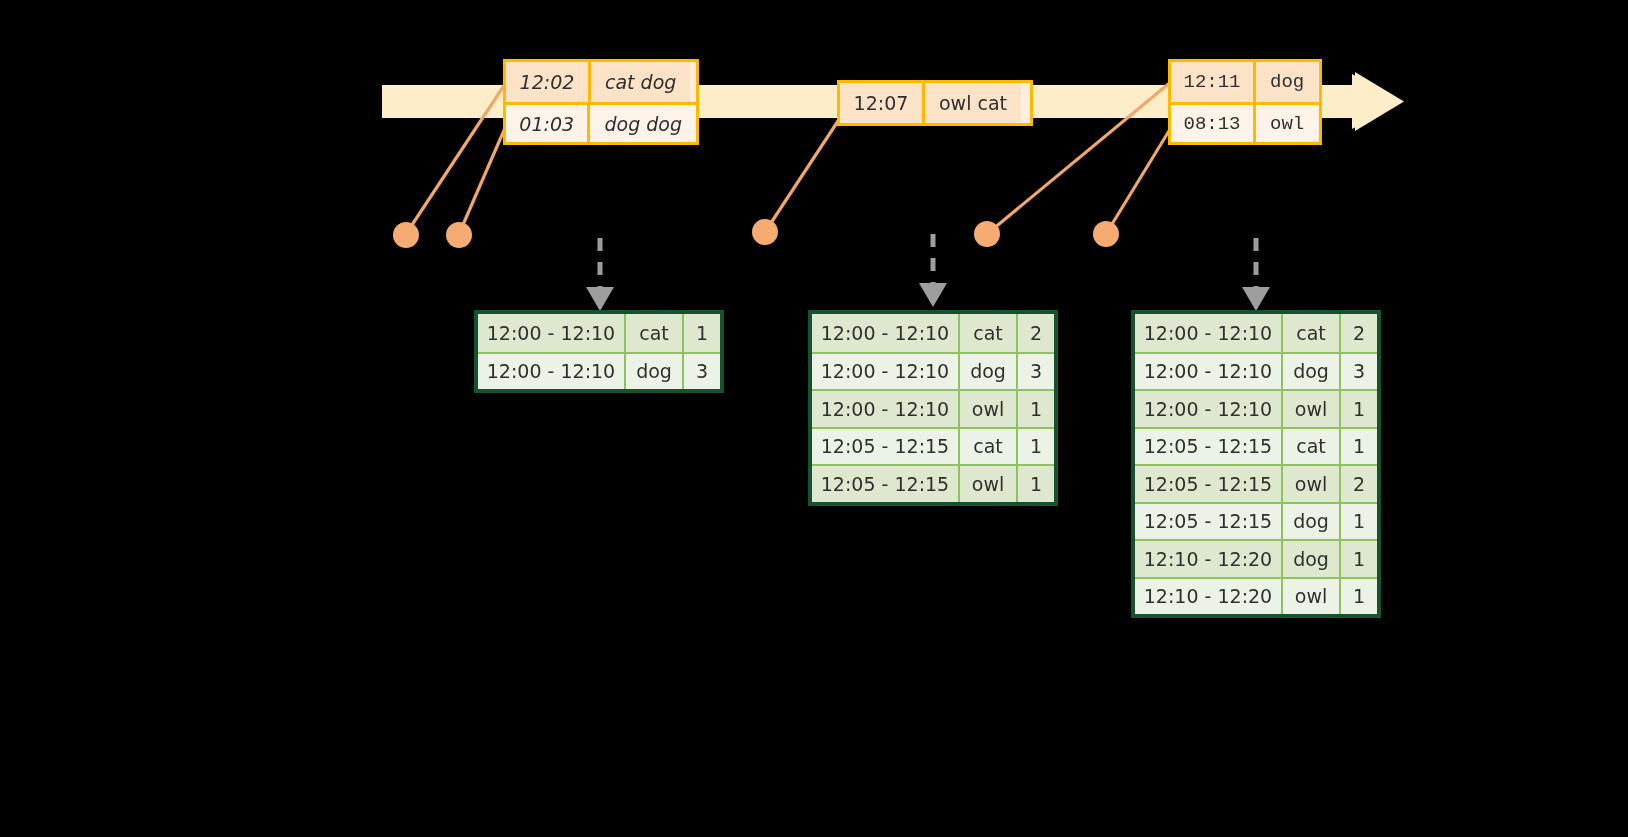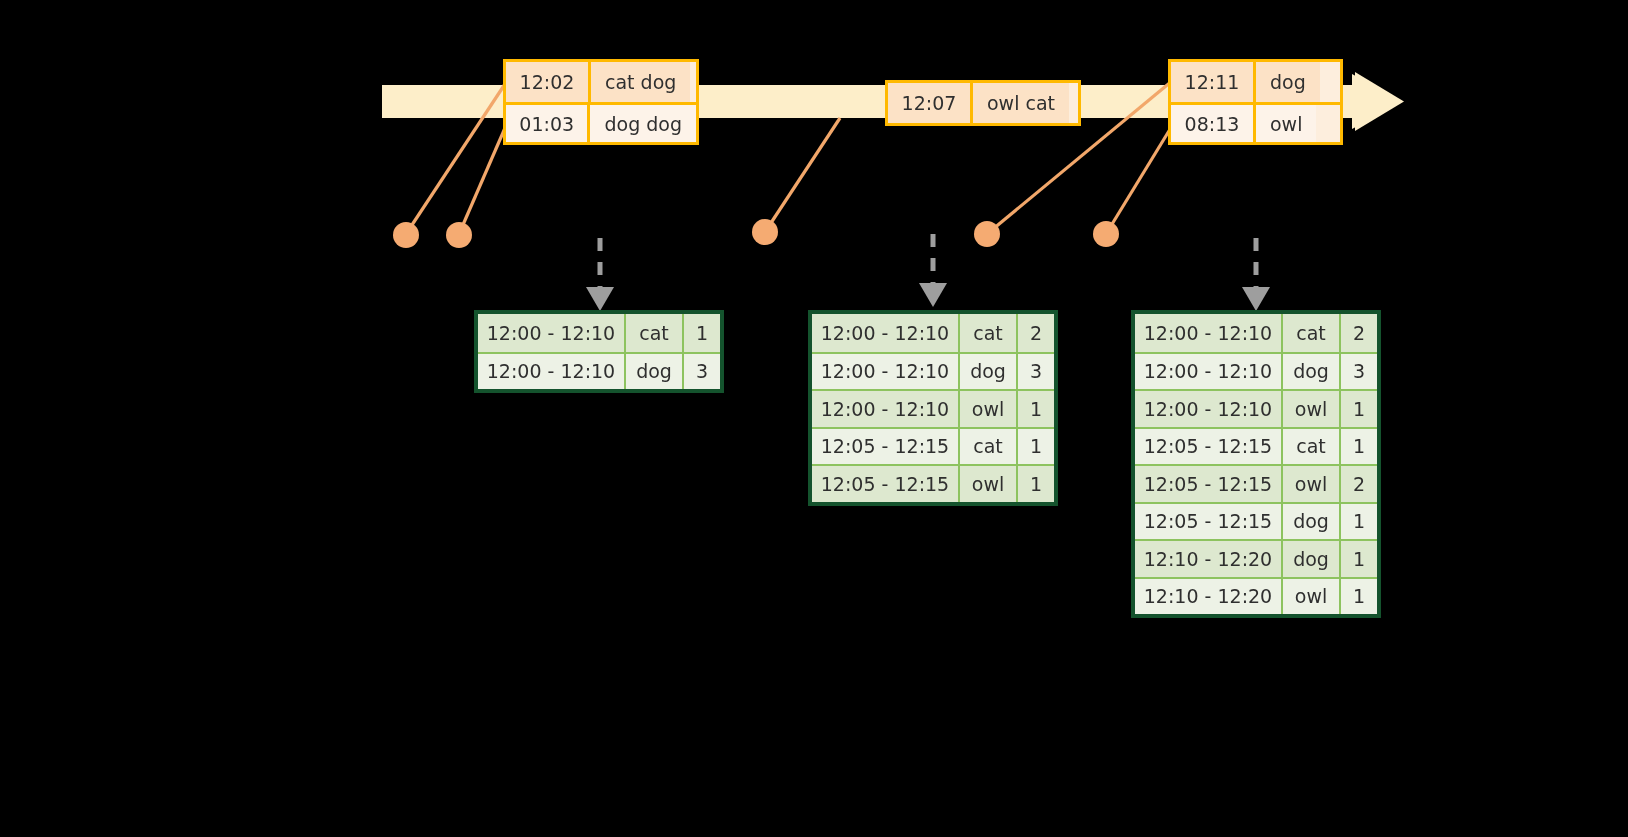--- a/index.html
+++ b/index.html
@@ -117,39 +117,39 @@
       <line x1="933" y1="234" x2="933" y2="284"></line>
       <line x1="1256" y1="238" x2="1256" y2="288"></line>
     </g>
     <g fill="#9e9e9e">
       <polygon points="586,287 614,287 600,311"></polygon>
       <polygon points="919,283 947,283 933,307"></polygon>
       <polygon points="1242,287 1270,287 1256,311"></polygon>
     </g>
   </svg>
 
-  <div class="event-box" style="left:503px; top:59px; width:196px;">
+  <div class="event-box" style="left:503px; top:59px; width:196px;font-style:italic;">
     <div class="event-row shade">
       <div class="ev-time">12:02</div>
       <div class="ev-words">cat dog</div>
     </div>
     <div class="event-row">
       <div class="ev-time">01:03</div>
       <div class="ev-words">dog dog</div>
     </div>
   </div>
 
-  <div class="event-box" style="left:837px; top:80px; width:196px;margin-left:48px;">
+  <div class="event-box" style="left:837px; top:80px; width:196px;">
     <div class="event-row shade">
       <div class="ev-time">12:07</div>
       <div class="ev-words">owl cat</div>
     </div>
   </div>
 
-  <div class="event-box" style="left:1168px; top:59px; width:175px;">
+  <div class="event-box" style="left:1168px; top:59px; width:154px;font-family:Liberation Mono, monospace;">
     <div class="event-row shade">
       <div class="ev-time">12:11</div>
       <div class="ev-words">dog</div>
     </div>
     <div class="event-row">
       <div class="ev-time">08:13</div>
       <div class="ev-words">owl</div>
     </div>
   </div>
 

